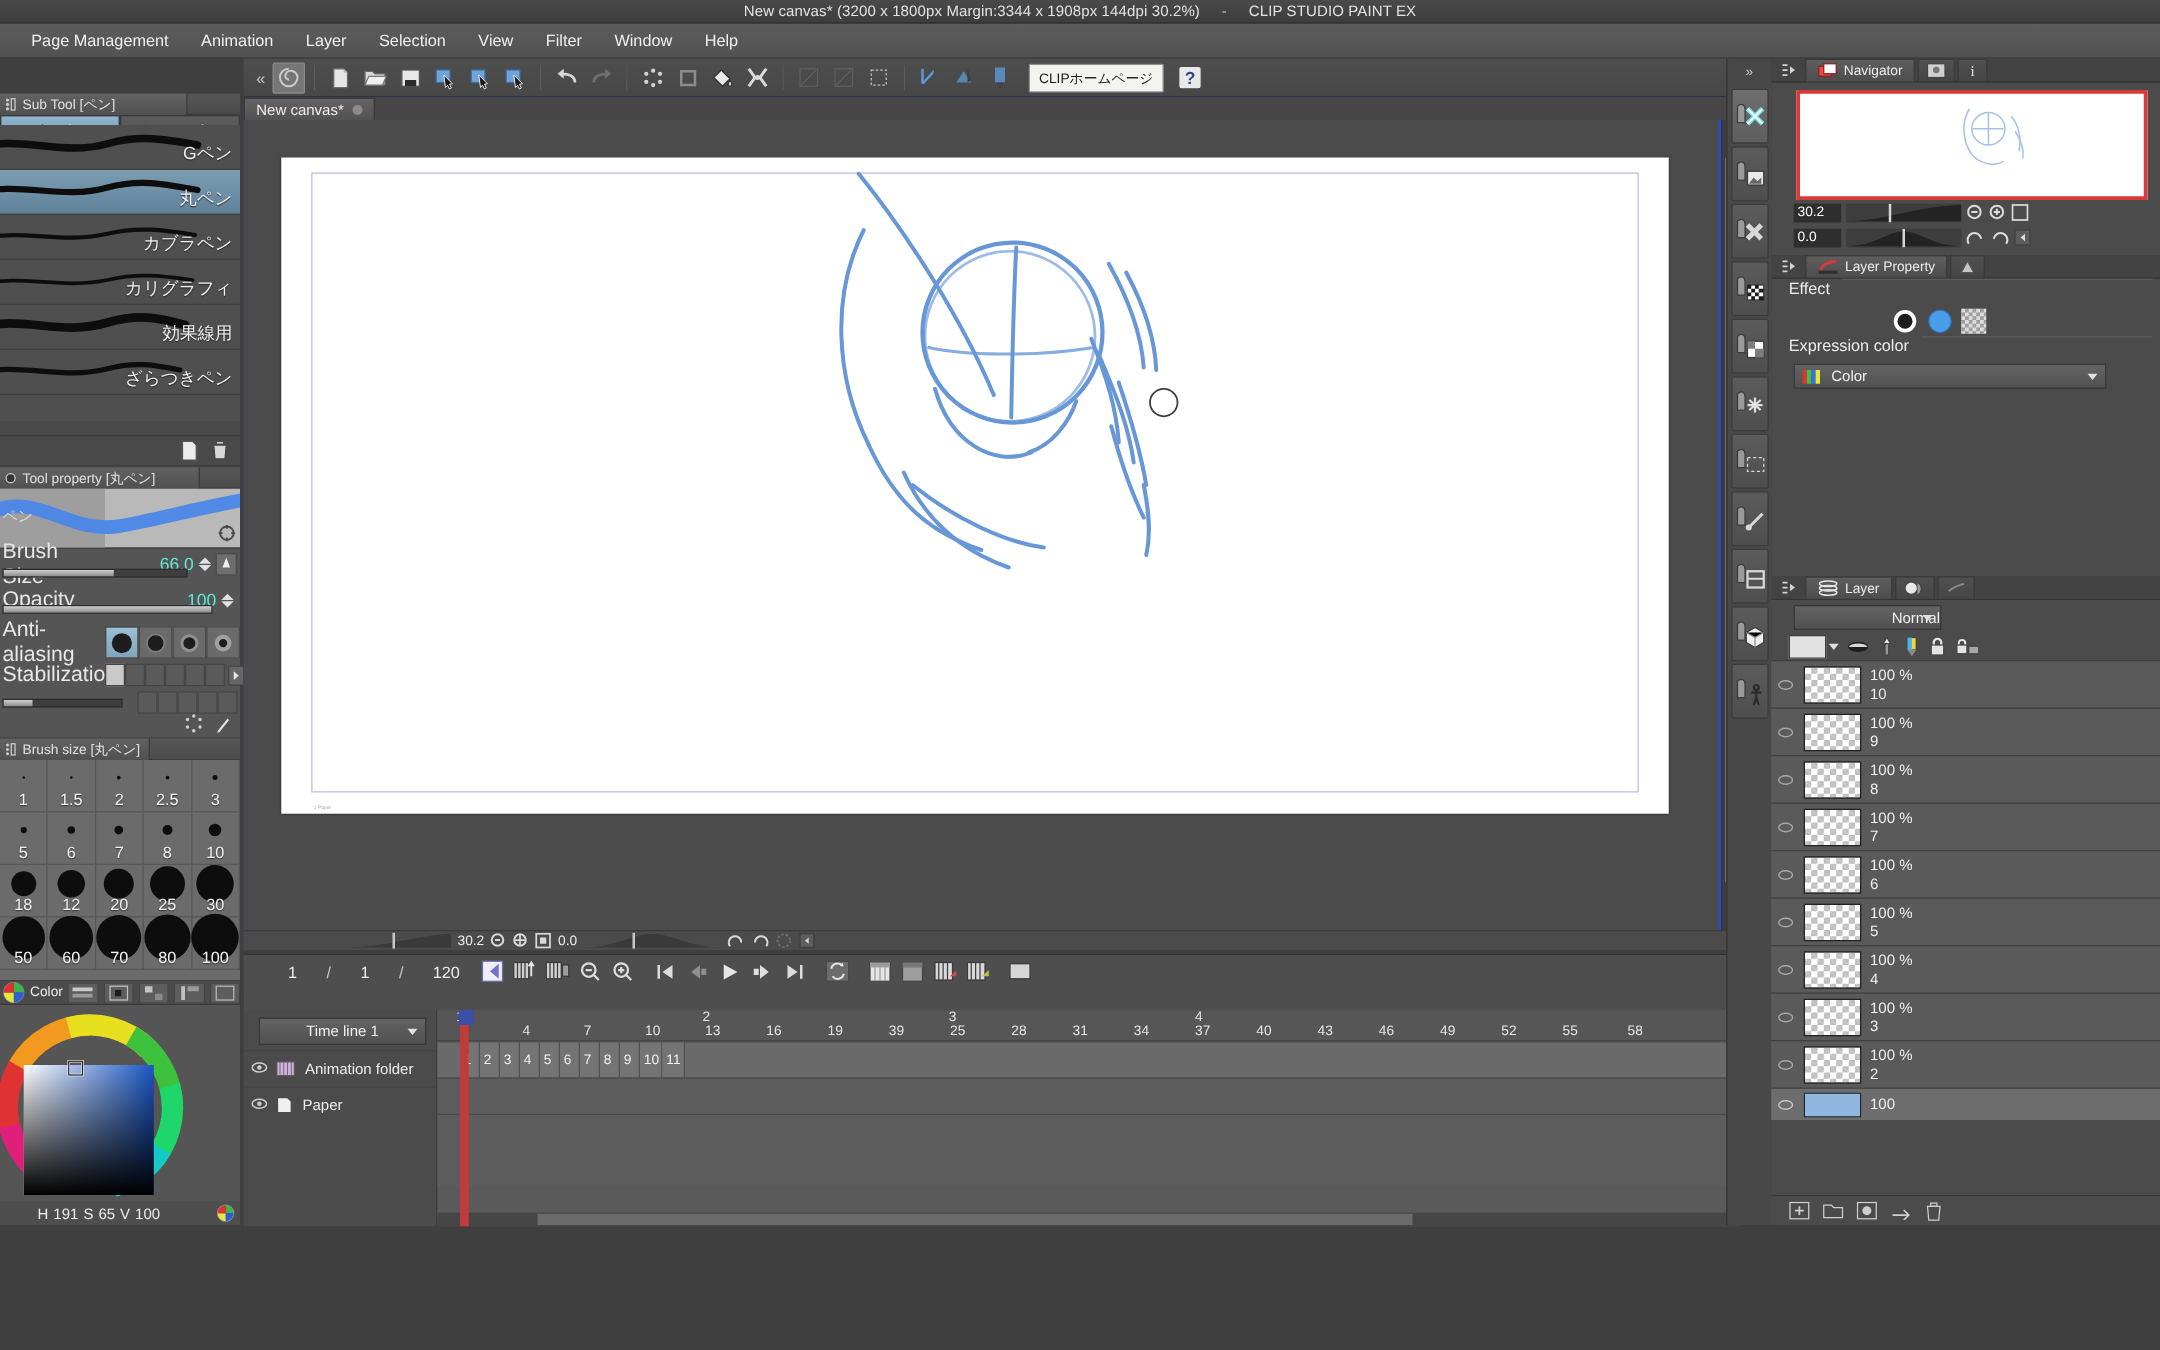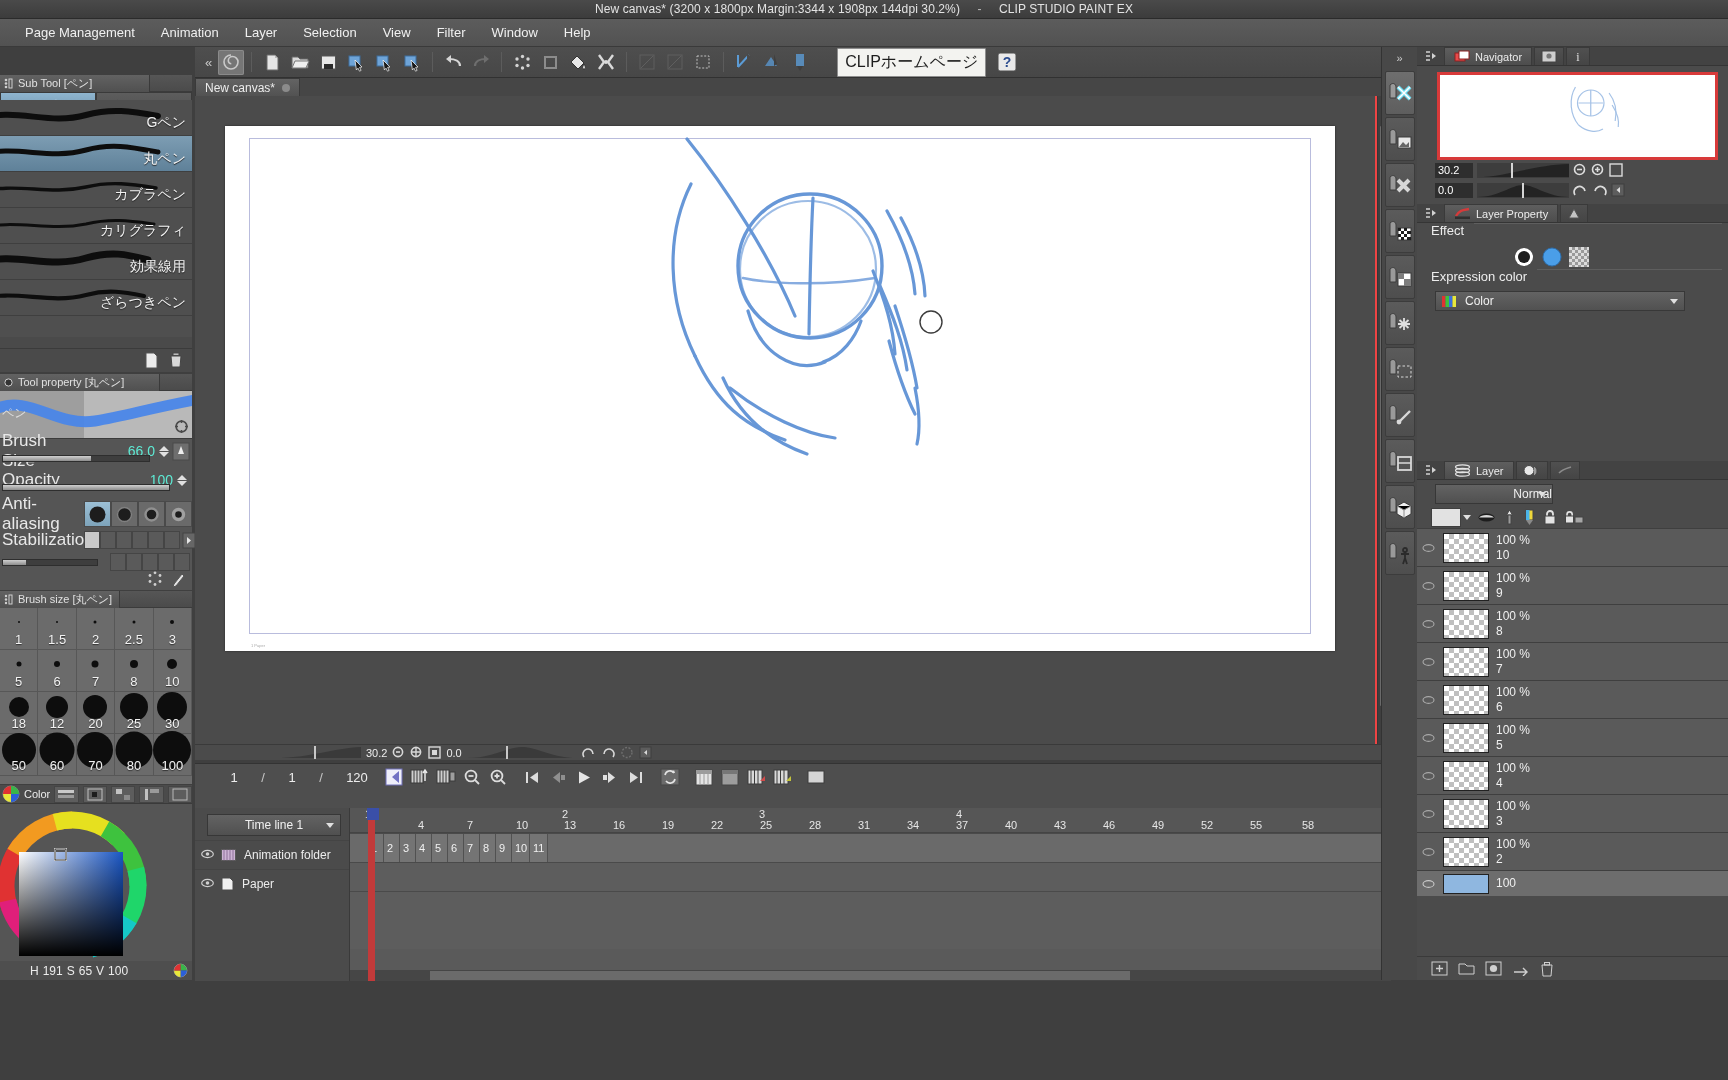--- a/index.html
+++ b/index.html
@@ -44,23 +44,23 @@
     display: flex; align-items: center; gap: 2px; padding-left: 6px;
   }
   .tbtn {
     width: 26px; height: 25px; display: flex; align-items: center; justify-content: center;
     border-radius: 2px; position: relative;
   }
   .tbtn.sel { background: #767676; box-shadow: inset 0 0 0 1px #8a8a8a; }
   .tsep { width: 1px; height: 20px; background: #3b3b3b; margin: 0 5px;
           border-right: 1px solid #5c5c5c; }
   .clip-home {
-    background: #f3f3f0; color: #1d1d1d; font-size: 16px;
+    background: #f3f3f0; color: #1d1d1d; font-size: 11px;
     padding: 3px 7px; border: 1px solid #8e8e8e; border-radius: 1px;
-    margin-left: 22px; white-space: nowrap;
+    margin-left: 8px; white-space: nowrap;
   }
   .collapse-arrows { color: #c8c8c8; font-size: 13px; padding: 0 4px; }
   .panel-tab {
     height: 17px; background: linear-gradient(#565656,#4b4b4b);
     display: flex; align-items: center; gap: 5px; padding-left: 4px;
     border-bottom: 1px solid #3b3b3b; position: relative;
   }
   .panel-tab .grip { width: 9px; height: 11px; flex: none; }
   .panel-tab .ttxt { font-size: 11px; color: #e0e0e0; white-space: nowrap; }
   .panel-tab .tabbg {
@@ -140,21 +140,21 @@
   .col-icbtn { width:30px;height:17px;background:#5d5d5d;border:1px solid #444;
                display:flex;align-items:center;justify-content:center; }
   .wheel-wrap { position:relative; height:160px; }
   .hsv-row { position:absolute; left:0; bottom:0; width:192px; height:19px;
              background:#4e4e4e; display:flex; align-items:center; gap:4px; padding-left:30px;
              font-size:12px; color:#ececec; }
 
   
   .canvas-area {
     position: absolute; left: 195px; top: 78px; width: 1196px; height: 680px;
-    background: #ef4444;
+    background: #1d4ed8;
   }
   .canvas-tabbar {
     position: absolute; left: 0; top: 0; width: 1196px; height: 18px; background: #464646;
     display: flex; align-items: flex-end;
   }
   .canvas-tab {
     height: 18px; background: linear-gradient(#636363,#525252); border: 1px solid #3a3a3a;
     border-bottom: none; display: flex; align-items: center; gap: 7px; padding: 0 9px;
     font-size: 12px; color: #ededed;
   }
@@ -1124,21 +1124,21 @@
           <span class="sec" style="left:409px">3</span>
           <span class="sec" style="left:606px">4</span>
 
           <span class="tick" style="left:18px">1</span>
           <span class="tick" style="left:68px">4</span>
           <span class="tick" style="left:117px">7</span>
           <span class="tick" style="left:166px">10</span>
           <span class="tick" style="left:214px">13</span>
           <span class="tick" style="left:263px">16</span>
           <span class="tick" style="left:312px">19</span>
-          <span class="tick" style="left:361px">22</span>
+          <span class="tick" style="left:361px">39</span>
           <span class="tick" style="left:410px">25</span>
           <span class="tick" style="left:459px">28</span>
           <span class="tick" style="left:508px">31</span>
           <span class="tick" style="left:557px">34</span>
           <span class="tick" style="left:606px">37</span>
           <span class="tick" style="left:655px">40</span>
           <span class="tick" style="left:704px">43</span>
           <span class="tick" style="left:753px">46</span>
           <span class="tick" style="left:802px">49</span>
           <span class="tick" style="left:851px">52</span>

